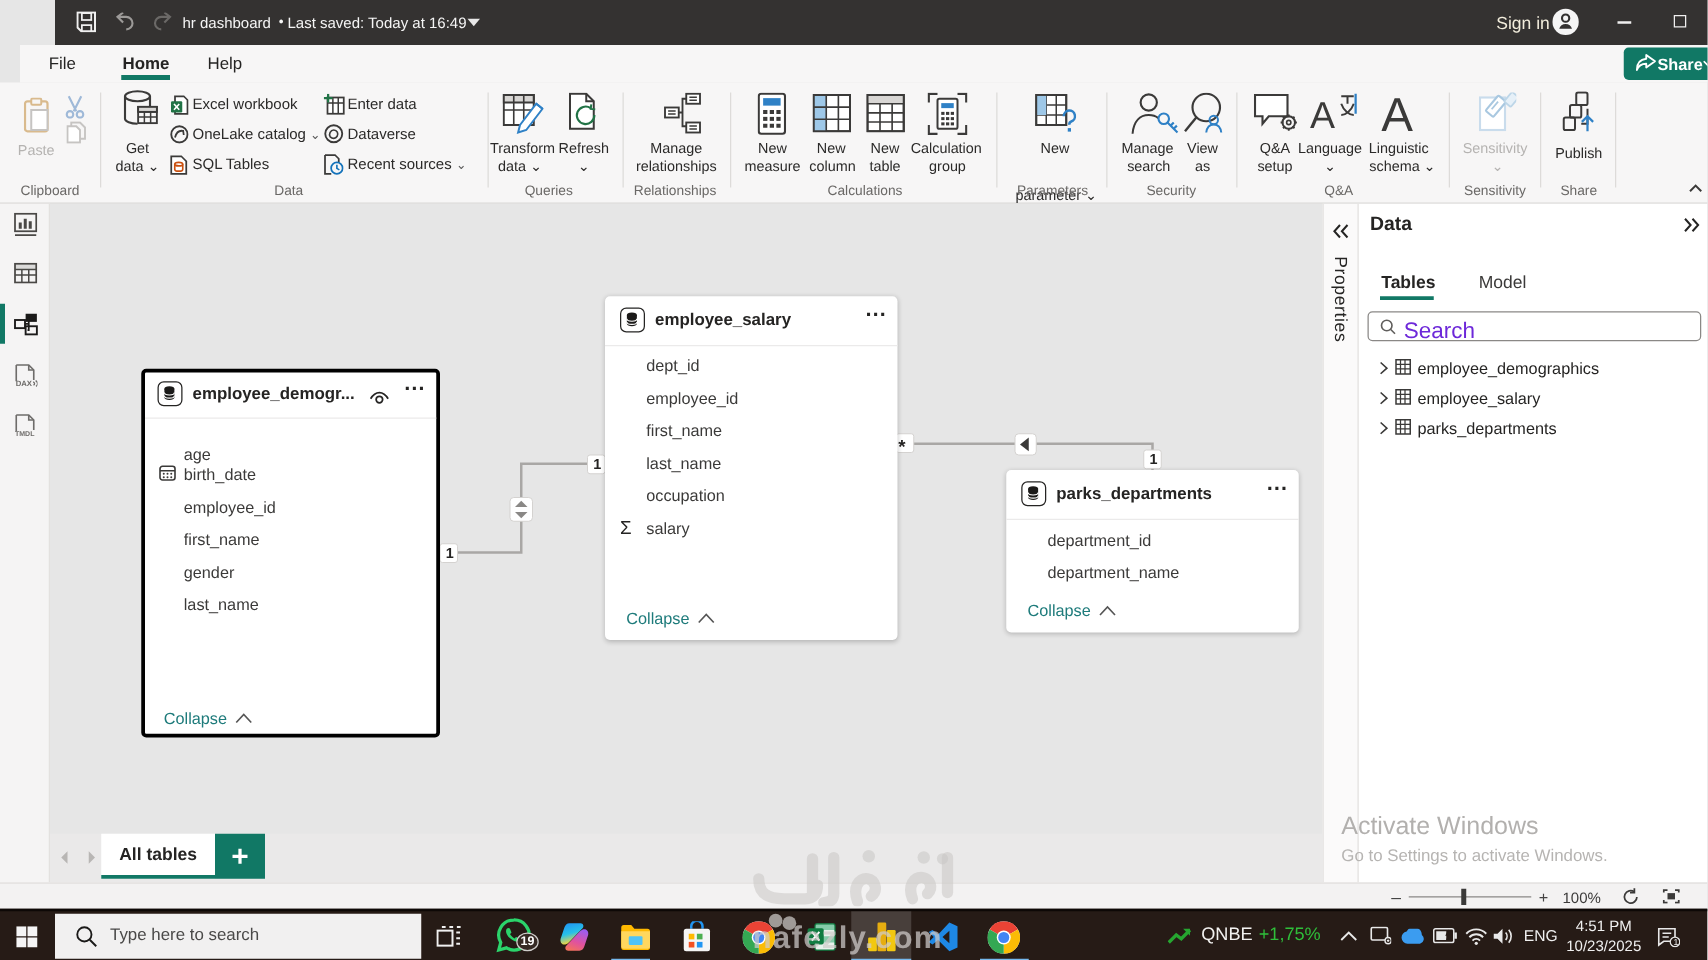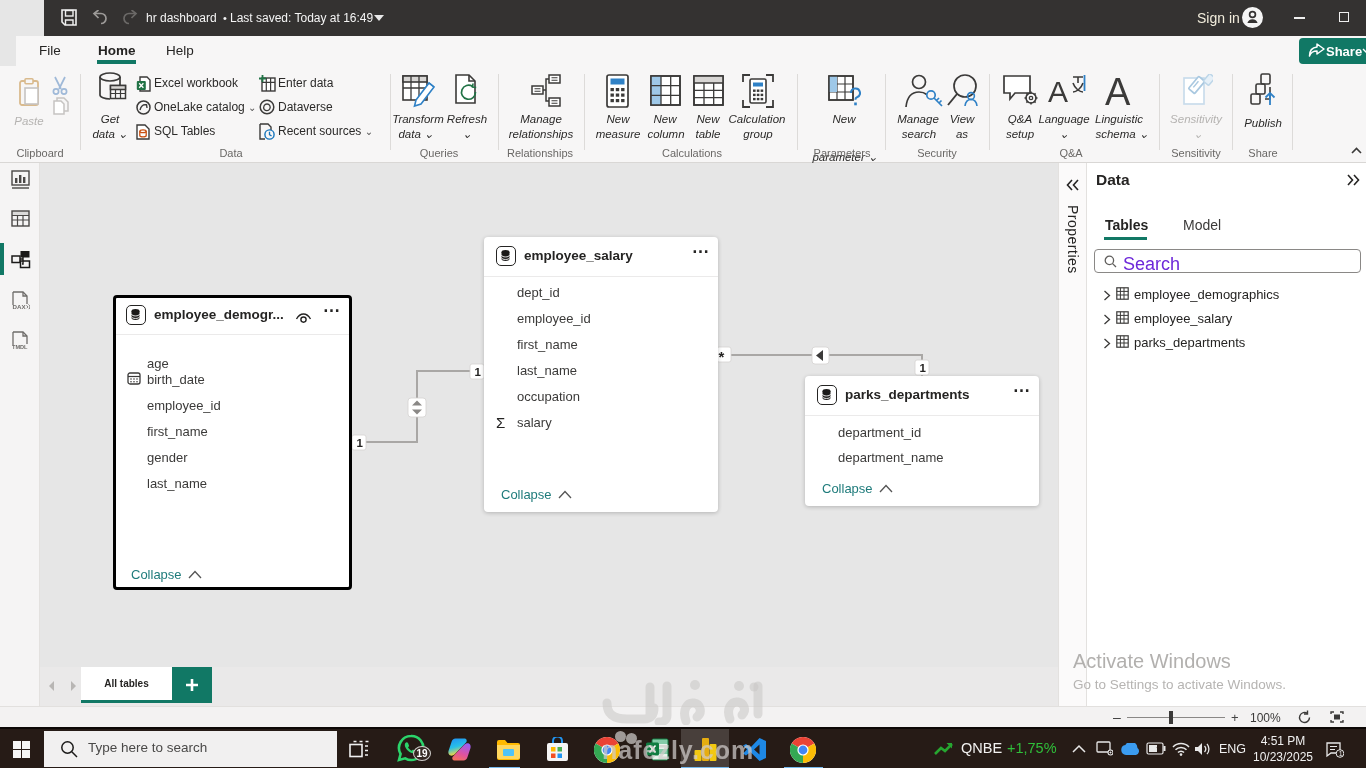--- a/index.html
+++ b/index.html
@@ -12,21 +12,21 @@
 #titlebar .txt { position:absolute; top:0; height:36px; line-height:36px; font-size:12px; color:#f5f5f5; }
 
 
 #menubar { position:absolute; left:16px; top:36px; width:1366px; height:30px; background:#f7f6f6;text-decoration:underline; }
 #menubar .mi { position:absolute; top:0; height:30px; line-height:30px; font-size:13.5px; color:#252423; }
 
 
 #ribbon { position:absolute; left:0; top:66px; width:1366px; height:97px; background:#f7f6f6; border-bottom:1px solid #d9d7d5; }
 .rsep { position:absolute; top:8px; height:76px; width:1px; background:#dddbd9; }
 .rgl { position:absolute; top:81px; font-size:11px; color:#6a6866; text-align:center; }
-.rlab { position:absolute; font-size:11.5px; color:#2b2a29; text-align:center; line-height:14px;font-style:italic; }
+.rlab { position:absolute; font-size:11.5px; color:#2b2a29; text-align:center; line-height:14px; }
 .rsmall { position:absolute; font-size:12px; color:#2b2a29; white-space:nowrap; }
 .grayed { color:#b5b3b1 !important; }
 
 
 #sidebar { position:absolute; left:0; top:163px; width:40px; height:543px; background:#f5f4f4; border-right:1px solid #e3e1df; }
 #canvas { position:absolute; left:40px; top:163px; width:1018px; height:504px; background:#e6e6e6; }
 #propstrip { position:absolute; left:1058px; top:163px; width:28px; height:543px; background:#fbfafa; border-left:1px solid #e3e1df; }
 #datapanel { position:absolute; left:1086px; top:163px; width:280px; height:543px; background:#ffffff; border-left:1px solid #e3e1df; }
 
 
@@ -565,21 +565,21 @@
 <div class="abs" style="left:1073px;top:677px;font-size:13.5px;color:#b6b4b2;">Go to Settings to activate Windows.</div>
 
 <div id="tabbar">
   <svg class="abs" style="left:7px;top:13px" width="9" height="12" viewBox="0 0 9 12">
       <path d="M7 1 2 6l5 5z" fill="#b8b6b4"></path>
     </svg>
   <svg class="abs" style="left:29px;top:13px" width="9" height="12" viewBox="0 0 9 12">
       <path d="M2 1l5 5-5 5z" fill="#b8b6b4"></path>
     </svg>
   <div class="abs" style="left:41px;top:0;width:91px;height:36px;background:#fff;border-bottom:3px solid #117865;">
-    <div class="abs" style="left:0;top:0;width:91px;height:33px;line-height:33px;text-align:center;font-size:10px;font-weight:bold;color:#252423;">All tables</div>
+    <div class="abs" style="left:0;top:0;width:91px;height:33px;line-height:33px;text-align:center;font-size:14px;font-weight:bold;color:#252423;">All tables</div>
   </div>
   <div class="abs" style="left:132px;top:0;width:40px;height:36px;background:#117865;">
     <svg class="abs" style="left:13px;top:11px" width="14" height="14" viewBox="0 0 14 14">
         <path d="M7 1v12M1 7h12" stroke="#fff" stroke-width="2.6"></path>
       </svg>
   </div>
 </div>
 
 <div id="statusbar">
   <span class="abs" style="left:1113px;top:2px;font-size:14px;color:#444;">–</span>

